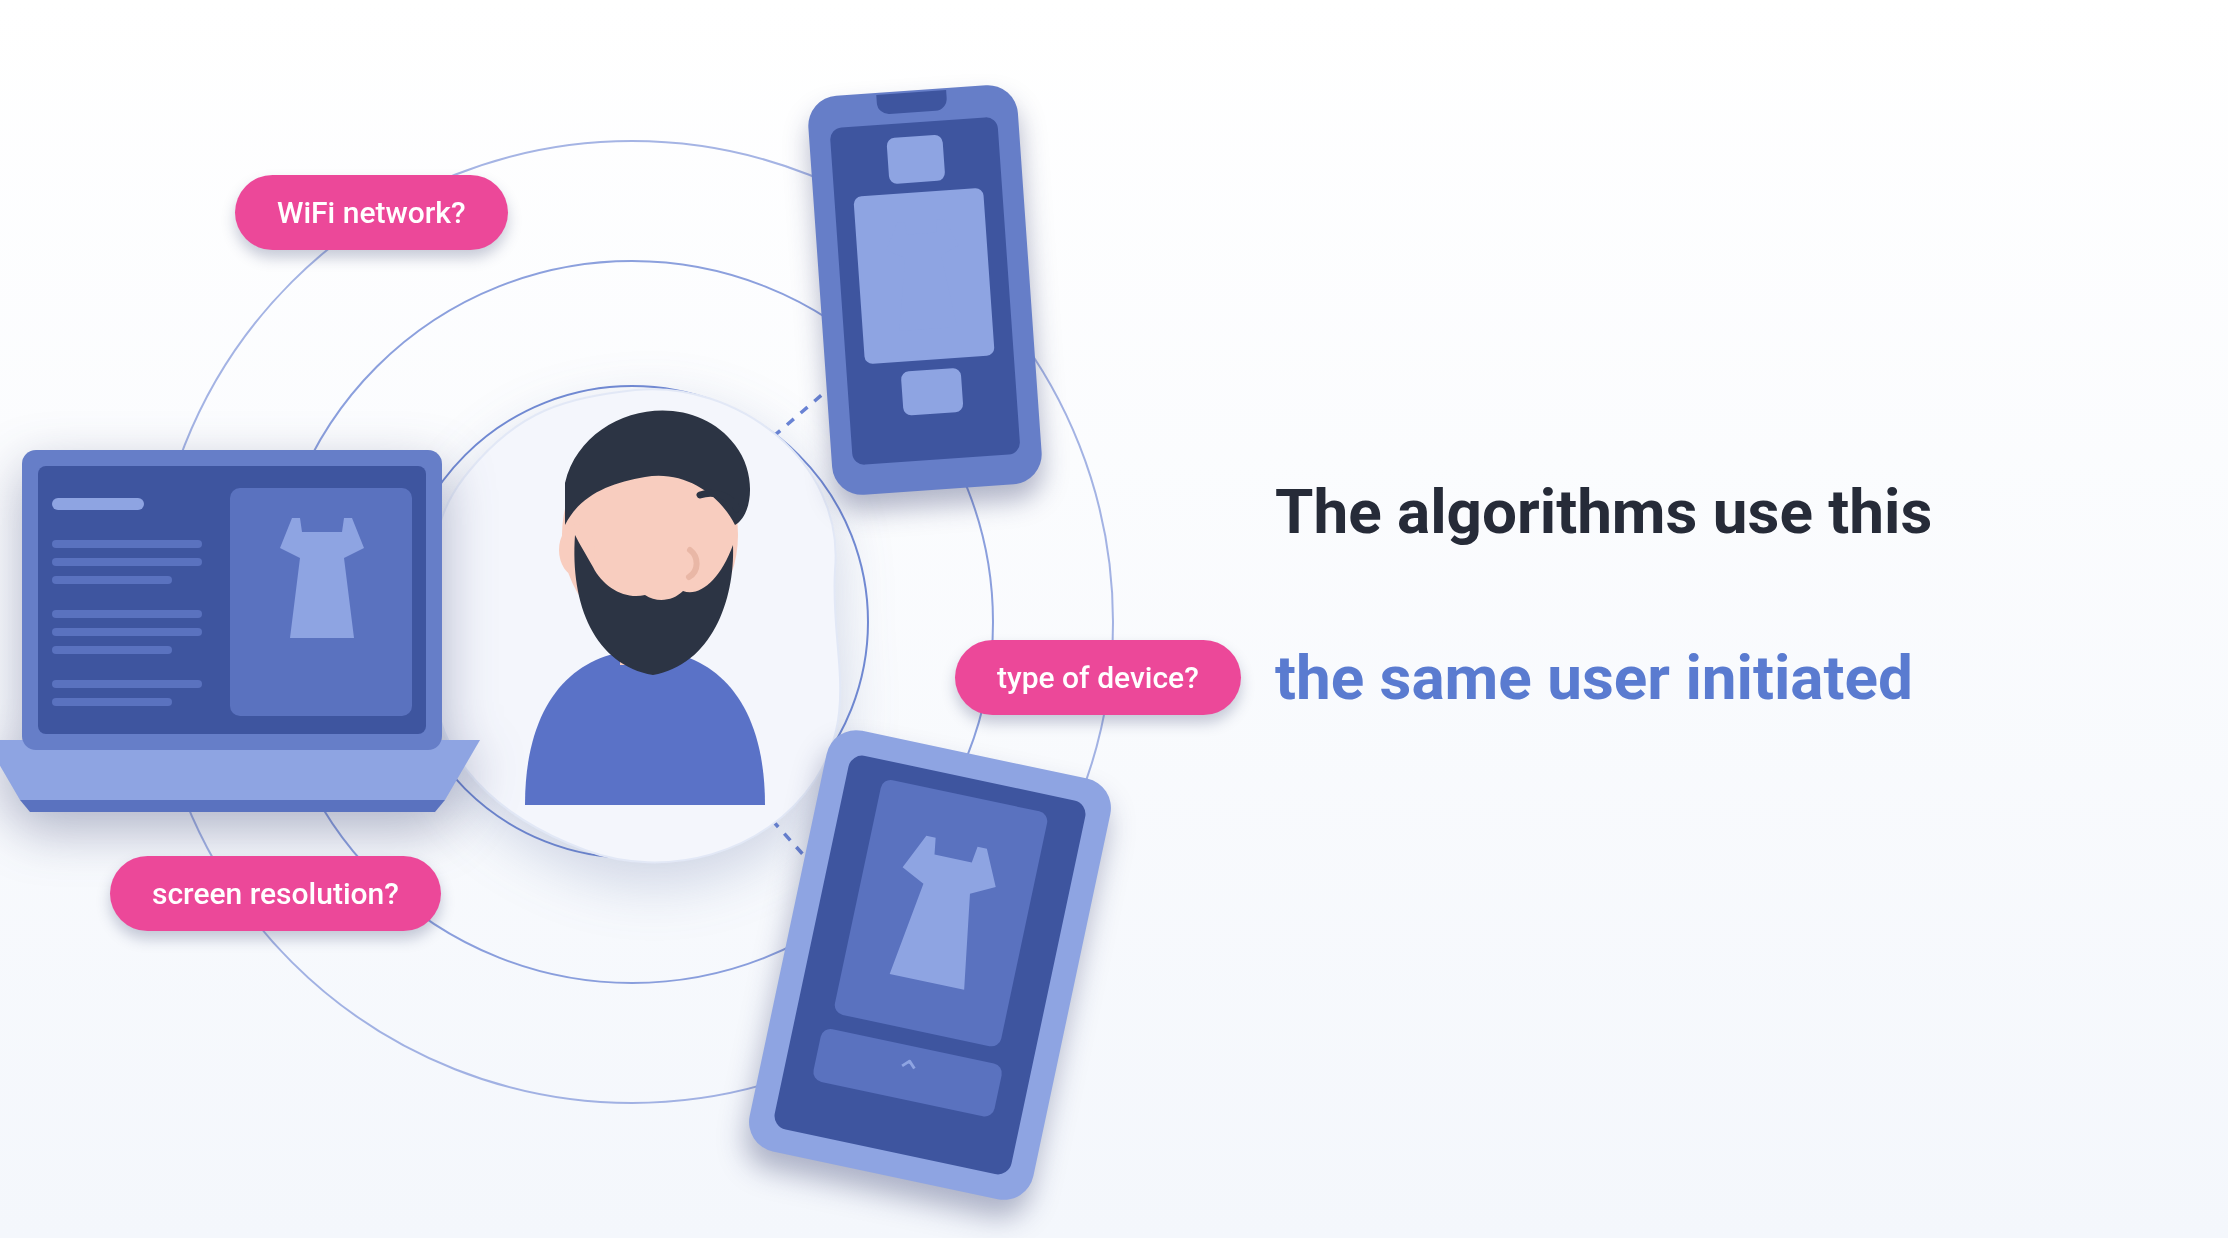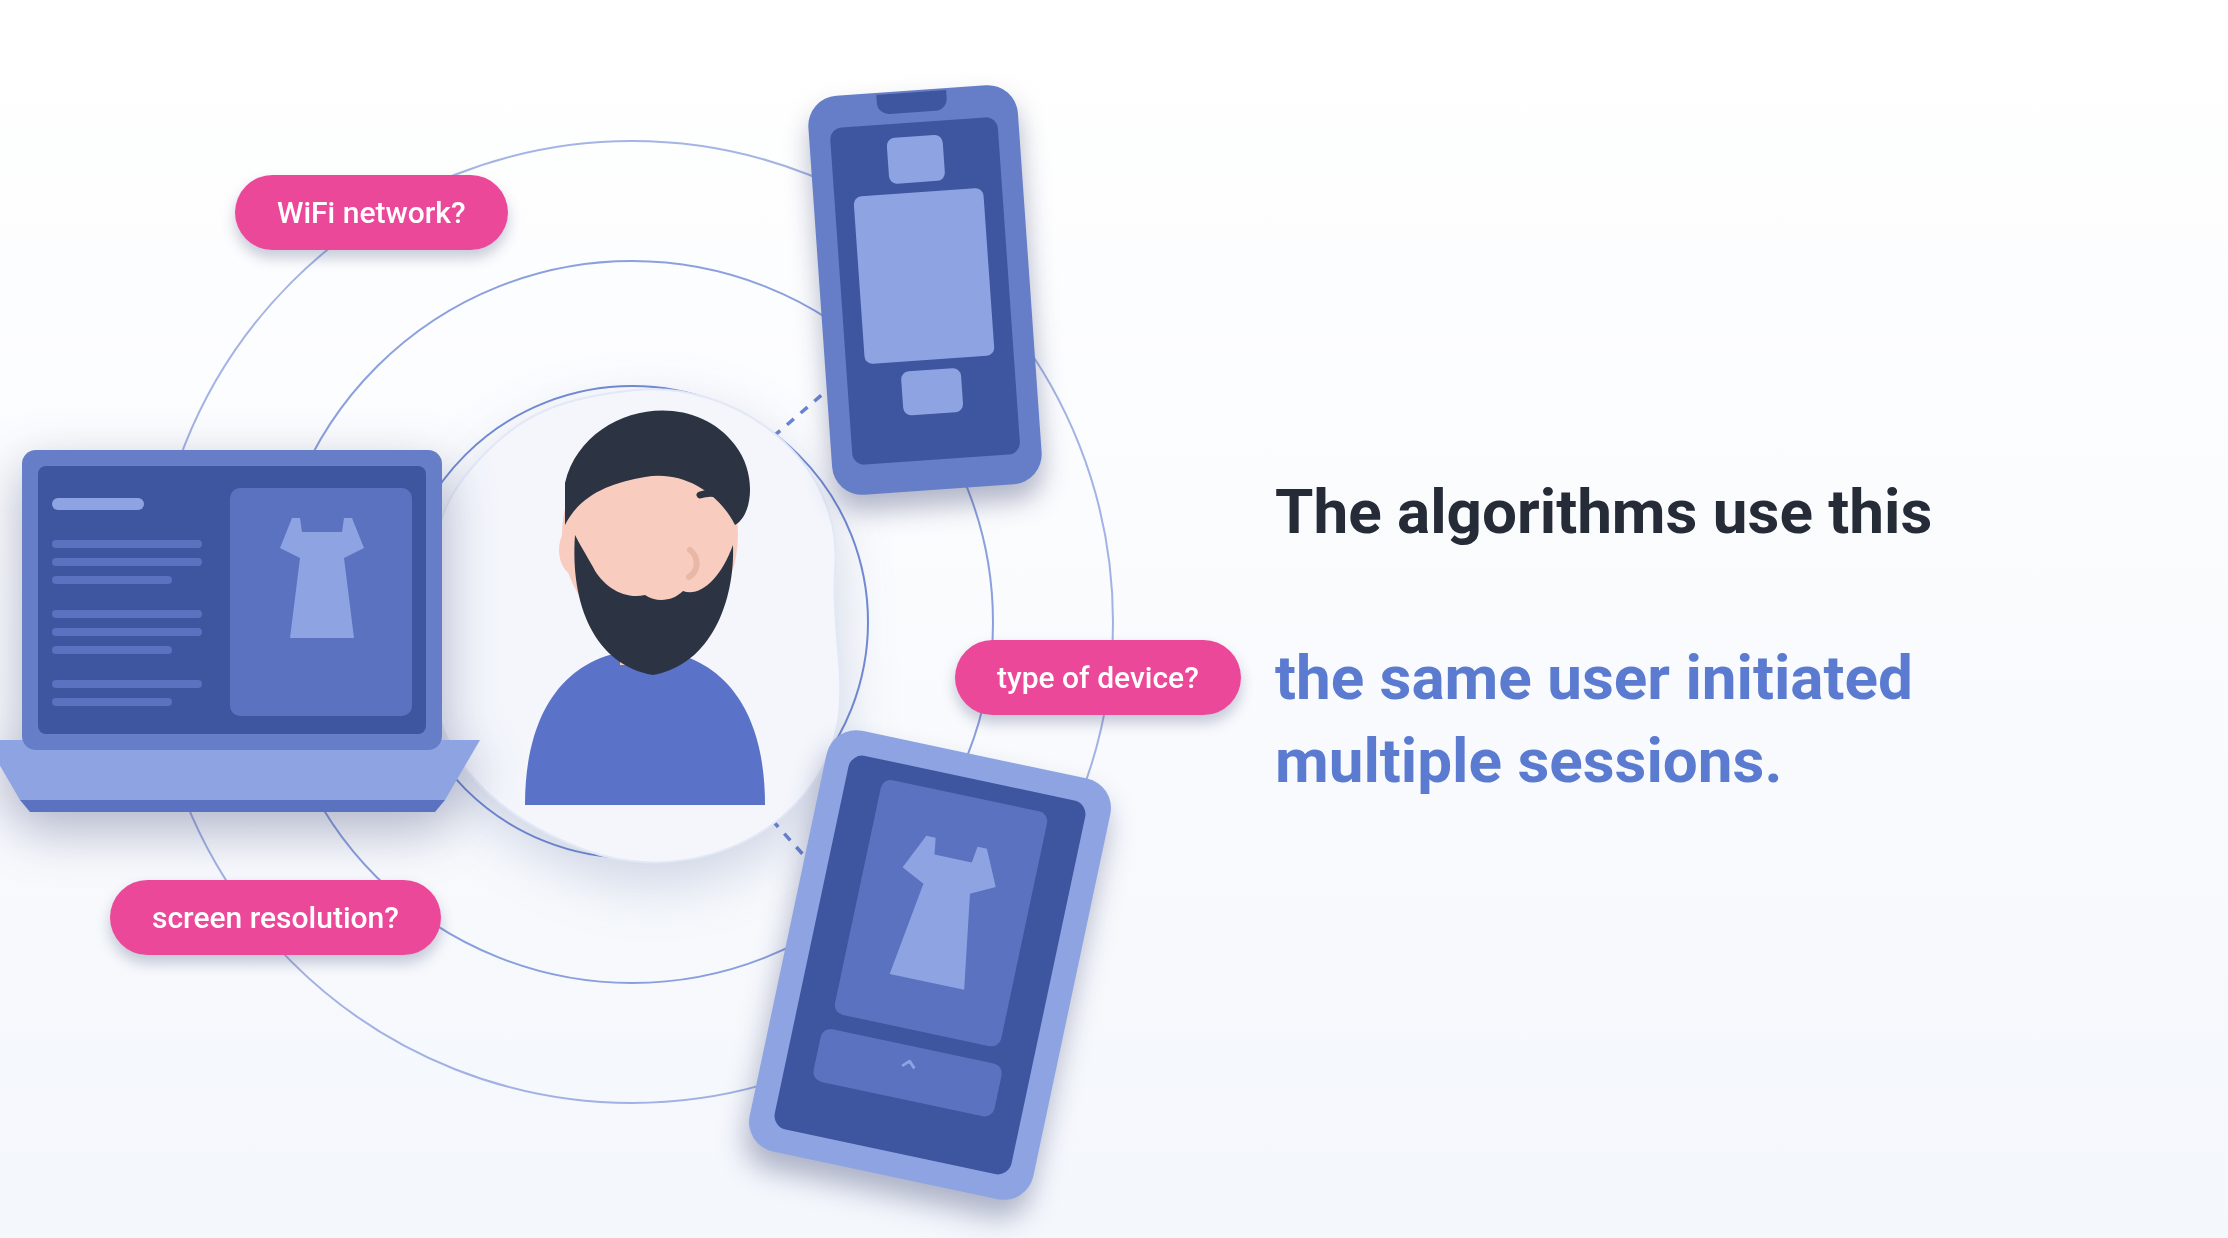--- a/index.html
+++ b/index.html
@@ -90,21 +90,21 @@
     background: #ec4899;
     color: #fff;
     font-size: 30px;
     font-weight: 500;
     padding: 20px 42px;
     border-radius: 999px;
     white-space: nowrap;
     box-shadow: 0 8px 14px rgba(40,50,100,0.25);
   }
   .pill.wifi   { left: 235px; top: 175px; }
-  .pill.screen { left: 110px; top: 880px; }
+  .pill.screen { left: 110px; top: 856px; }
   .pill.device { left: 955px; top: 640px; text-align: right; }
 
   
   .person {
     position: absolute;
     left: 485px;
     top: 375px;
     width: 320px;
     height: 440px;
   }
@@ -322,16 +322,15 @@
   </div>
 
   <div class="pill wifi">WiFi network?</div>
   <div class="pill screen">screen resolution?</div>
   <div class="pill device">type of device?</div>
 
   <div class="caption">
     <span>The algorithms use this</span><br>
     <br>
     <span class="accent">the same user initiated</span><br>
-    <span class="accent">multiple sessions.</span>
   </div>
 
 </div>
 
 </body></html>

